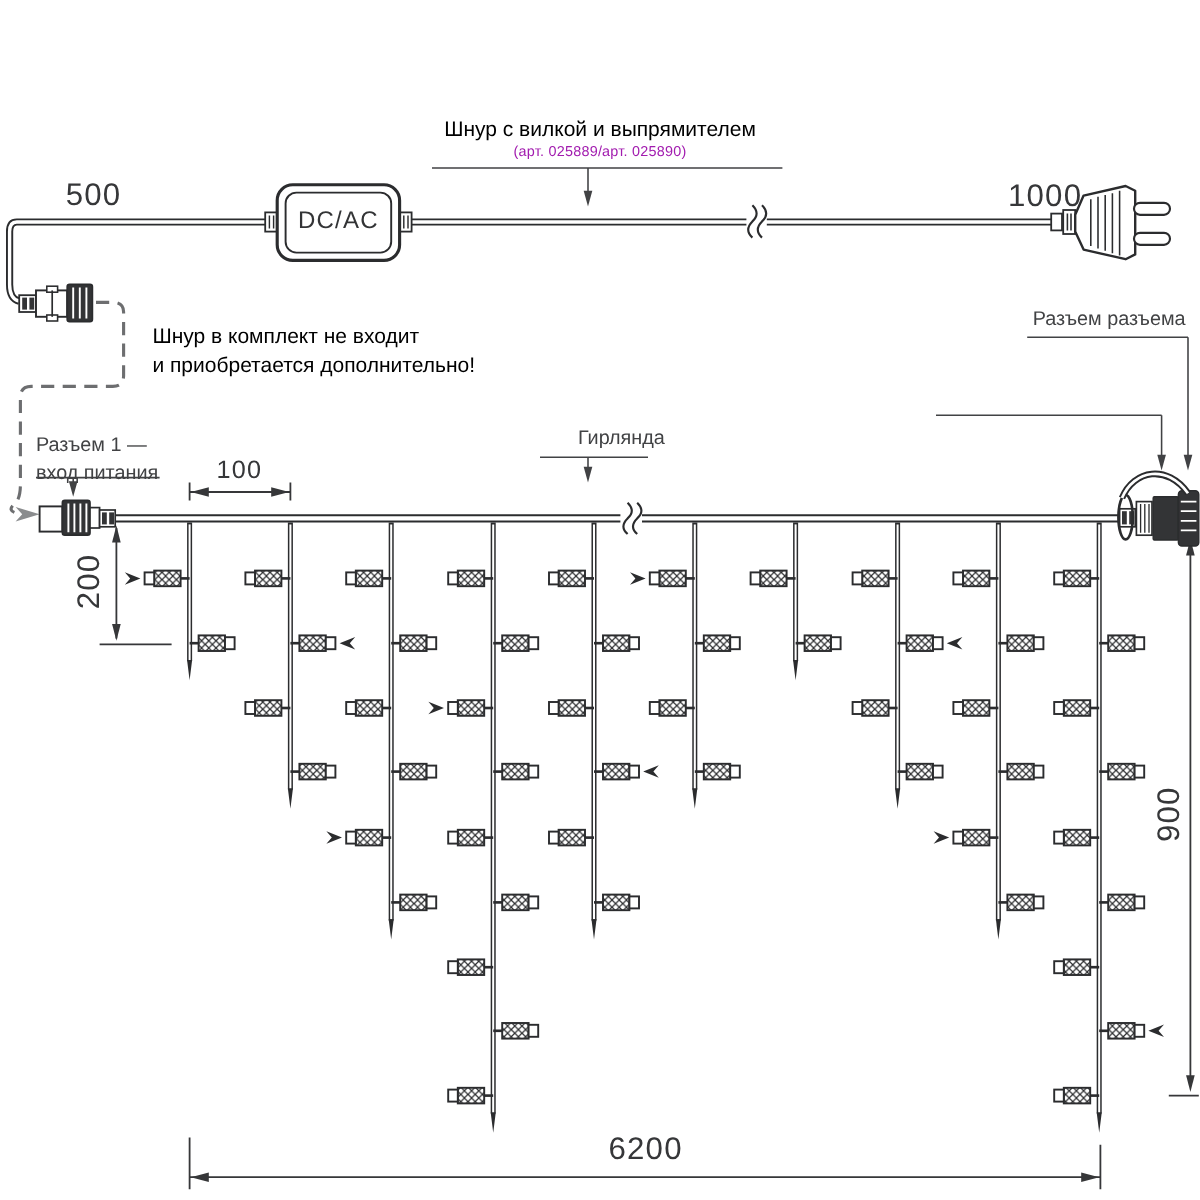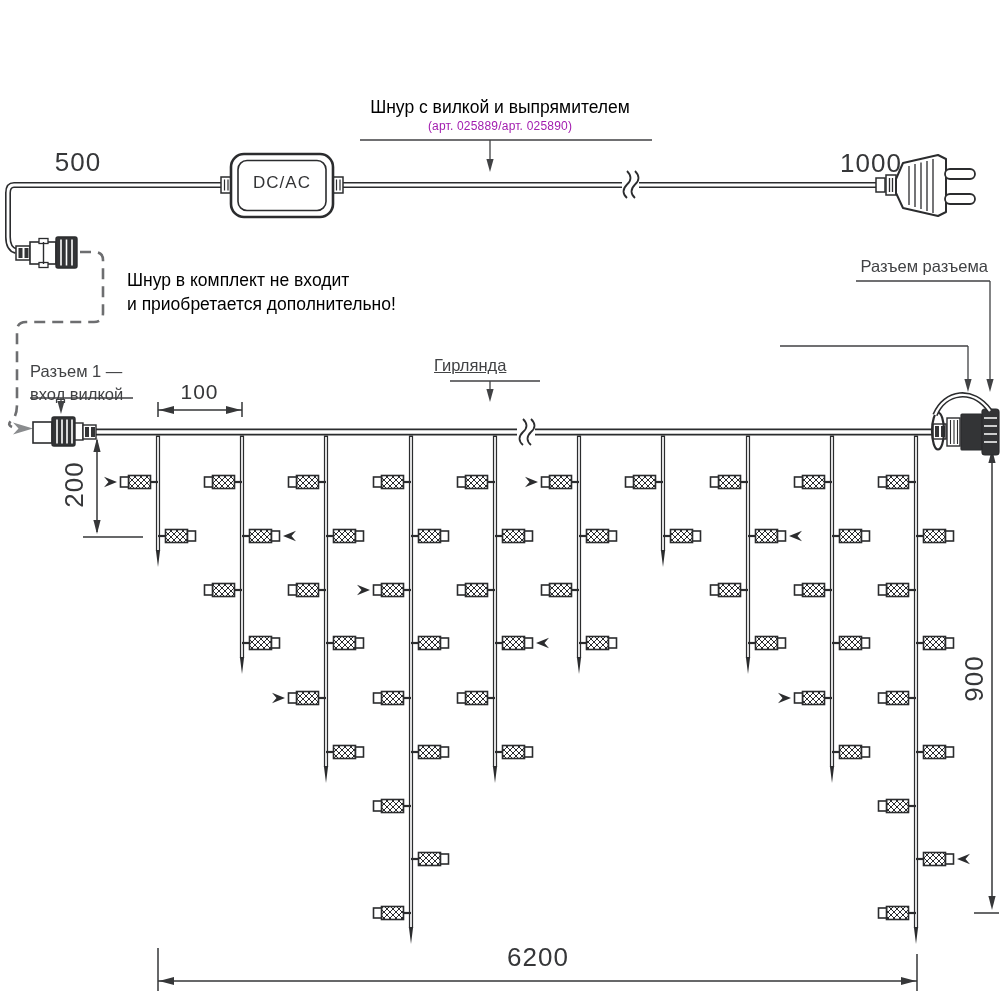--- a/index.html
+++ b/index.html
@@ -11,21 +11,21 @@
   .lbl{position:absolute;white-space:nowrap;color:#3f4143;}
   .lbl.center{text-align:center;white-space:normal;}
   .lbl.right{text-align:right;}
   .dim{font-size:26px;letter-spacing:1px;color:#363739;}
   .dim-sm{font-size:21px;letter-spacing:1px;color:#363739;}
   .rot{transform:rotate(-90deg);transform-origin:center center;text-align:center;}
   .note{font-weight:400;color:#000000;font-size:17.5px;line-height:24px;}
   .anno{font-size:16.5px;line-height:23px;color:#414244;}
   .title{font-size:17.5px;color:#000000;}
   .subtitle{font-size:12px;color:#a21caf;letter-spacing:.2px;}
-  .dcac{font-size:17px;letter-spacing:1px;color:#333436;}
+  .dcac{font-size:20px;letter-spacing:1px;color:#333436;}
 </style>
 </head>
 <body>
 
 <div id="stage">
 
 <svg id="diagram-svg" width="1000" height="1000" viewBox="0 0 1000 1000">
   <defs>
     <pattern id="hatch" width="6" height="6" patternUnits="userSpaceOnUse">
       <rect width="6" height="6" fill="#ffffff"></rect>
@@ -375,24 +375,24 @@
 
 <div class="lbl dcac" style="left:237px;top:173px;width:90px;text-align:center;">DC/AC</div>
 
 <div class="lbl note" style="left:127px;top:268px;">
   <div>Шнур в комплект не входит</div>
   <div>и приобретается дополнительно!</div>
 </div>
 
 <div class="lbl anno" style="left:30px;top:349px;margin-top:11px;">
   <div>Разъем 1 —</div>
-  <div>вход вилкой</div>
+  <div>вход питания</div>
 </div>
 
-<div class="lbl anno" style="left:434px;top:354px;width:120px;text-align:left;text-decoration:underline;">Гирлянда</div>
+<div class="lbl anno" style="left:434px;top:354px;width:120px;text-align:right;">Гирлянда</div>
 
 <div class="lbl anno right" style="left:788px;top:255px;width:200px;">Разъем разъема</div>
 
 
 <div class="lbl dim-sm" style="left:157px;top:380px;width:85px;text-align:center;">100</div>
 
 <div class="lbl dim rot" style="left:44px;top:469px;width:60px;">200</div>
 
 <div class="lbl dim rot" style="left:944px;top:663px;width:60px;">900</div>
 

